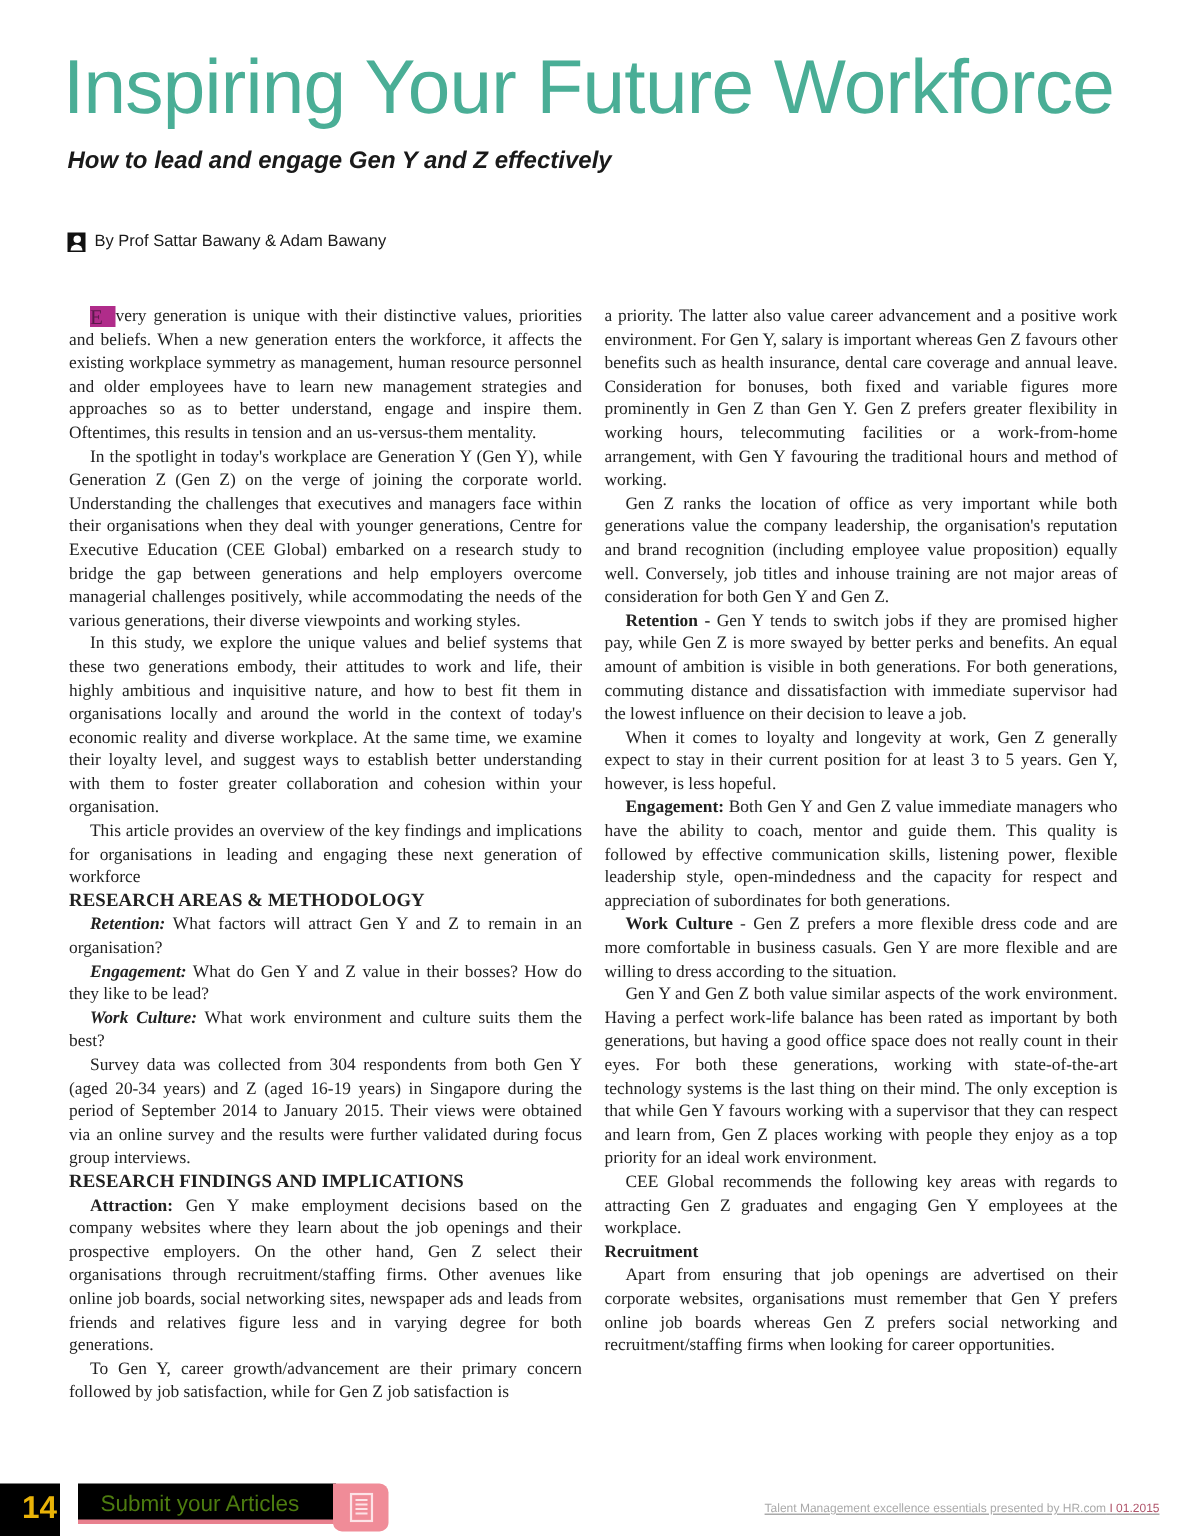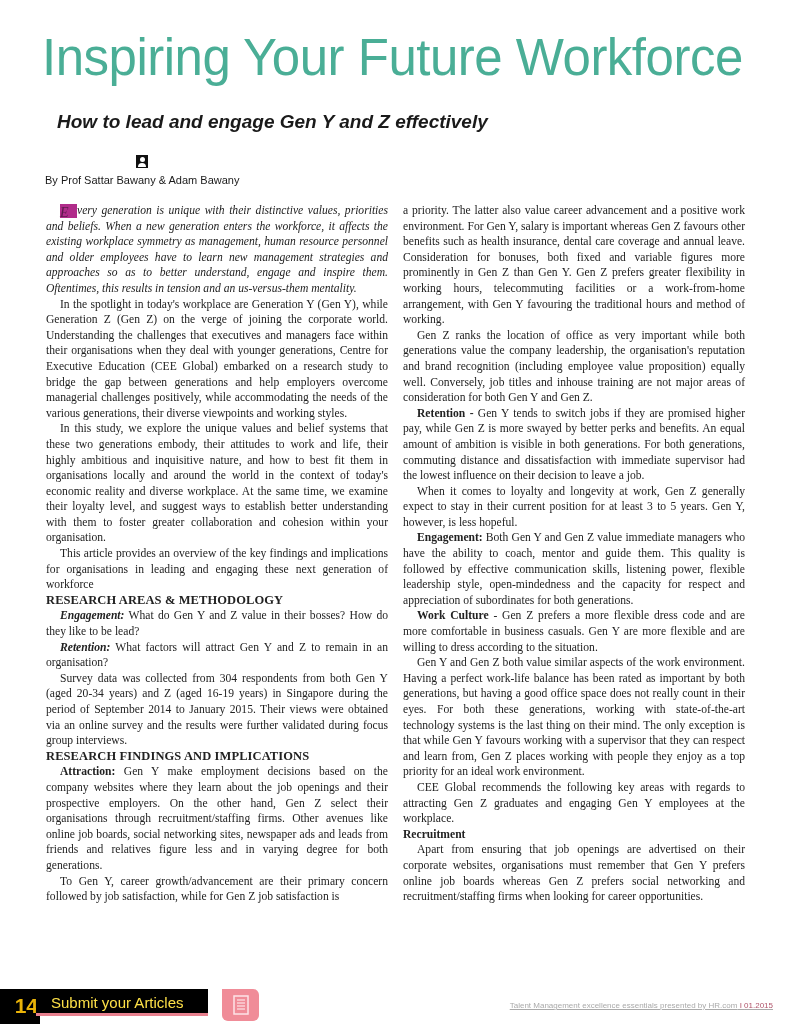--- a/index.html
+++ b/index.html
@@ -6,26 +6,26 @@
     body { width: 791px; height: 1024px; position: relative; overflow: hidden; }
     .title {
       position: absolute; left: 42px; top: 28px;
       font-family: "Liberation Sans", sans-serif;
       font-size: 51px; color: #4aae96; letter-spacing: -0.5px;
       font-weight: normal; margin: 0; white-space: nowrap; text-align: center;
     }
     .subtitle {
       position: absolute; left: 45px; top: 99px;
       font-family: "Liberation Sans", sans-serif;
-      font-style: italic; font-size: 19px; color: #1a1a1a; margin: 12px; white-space: nowrap;
+      font-style: italic; font-size: 16px; color: #1a1a1a; margin: 0; white-space: nowrap;
     }
     .byline {
       position: absolute; left: 45px; top: 155px;
-      display: flex; align-items: center; gap: 6px;
-      font-family: "Liberation Sans", sans-serif; font-size: 11px; color: #1a1a1a; flex-direction: column;
+      display: flex; align-items: flex-start; gap: 6px;
+      font-family: "Liberation Sans", sans-serif; font-size: 11px; color: #1a1a1a;
     }
     .author-icon {
       width: 12px; height: 13px; background: #111; position: relative; display: inline-block;
     }
     .author-icon::before {
       content: ""; position: absolute; left: 3.5px; top: 2px; width: 5px; height: 5px;
       border-radius: 50%; background: #fff;
     }
     .author-icon::after {
       content: ""; position: absolute; left: 2px; top: 7.5px; width: 8px; height: 4px;
@@ -48,29 +48,29 @@
       margin: 0; font-family: "Liberation Serif", serif; font-size: 11.6px;
       line-height: 15.6px; font-weight: bold; text-indent: 0;
     }
     .lead-bold { font-weight: bold; }
     .lead-bi { font-weight: bold; font-style: italic; }
     .dropcap {
       display: inline-block; background: #b02c8a; color: #5a1a4a;
       width: 17px; height: 14px; line-height: 17px; font-size: 14px;
       text-indent: 0; vertical-align: top; margin-top: 1px;
     }
-    .dropcap-wrap { text-indent: 14px; font-style: italic; }
+    .dropcap-wrap { text-indent: 14px; }
     .footer-page {
       position: absolute; left: 0; top: 989px; width: 40px; height: 35px;
       background: #000; color: #eab308; font-family: "Liberation Sans", sans-serif;
       font-weight: bold; font-size: 21px; line-height: 34px; text-align: right; padding-right: 2px; box-sizing: border-box;
     }
     .footer-submit {
-      position: absolute; left: 36px; top: 989px; width: 172px; height: 27px;
-      background: #000; color: #fde047; font-family: "Liberation Sans", sans-serif;
+      position: absolute; left: 52px; top: 989px; width: 172px; height: 27px;
+      background: #000; color: #4d7c0f; font-family: "Liberation Sans", sans-serif;
       font-size: 15px; line-height: 27px; padding-left: 15px; box-sizing: border-box;
       border-bottom: 3px solid #e8808e;
     }
     .footer-doc {
       position: absolute; left: 222px; top: 989px; width: 37px; height: 32px;
       background: #f08c98; border-radius: 0 6px 6px 6px;
       display: flex; align-items: center; justify-content: center;
     }
     .footer-tagline {
       position: absolute; right: 18px; top: 1001px;
@@ -89,22 +89,23 @@
   <span class="author-icon"></span>
   <span>By Prof Sattar Bawany &amp; Adam Bawany</span>
 </div>
 
 <div class="col col-left">
   <p class="dropcap-wrap"><span class="dropcap">E</span><span>very generation is unique with their distinctive values, priorities and beliefs. When a new generation enters the workforce, it affects the existing workplace symmetry as management, human resource personnel and older employees have to learn new management strategies and approaches so as to better understand, engage and inspire them. Oftentimes, this results in tension and an us-versus-them mentality.</span></p>
   <p>In the spotlight in today's workplace are Generation Y (Gen Y), while Generation Z (Gen Z) on the verge of joining the corporate world. Understanding the challenges that executives and managers face within their organisations when they deal with younger generations, Centre for Executive Education (CEE Global) embarked on a research study to bridge the gap between generations and help employers overcome managerial challenges positively, while accommodating the needs of the various generations, their diverse viewpoints and working styles.</p>
   <p>In this study, we explore the unique values and belief systems that these two generations embody, their attitudes to work and life, their highly ambitious and inquisitive nature, and how to best fit them in organisations locally and around the world in the context of today's economic reality and diverse workplace. At the same time, we examine their loyalty level, and suggest ways to establish better understanding with them to foster greater collaboration and cohesion within your organisation.</p>
   <p>This article provides an overview of the key findings and implications for organisations in leading and engaging these next generation of workforce</p>
   <h3>RESEARCH AREAS &amp; METHODOLOGY</h3>
+  <p><span class="lead-bi">Retention:</span><span> What factors will attract Gen Y and Z to remain in an organisation?</span></p>
   <p><span class="lead-bi">Engagement:</span><span> What do Gen Y and Z value in their bosses? How do they like to be lead?</span></p>
-  <p><span class="lead-bi">Retention:</span><span> What factors will attract Gen Y and Z to remain in an organisation?</span></p>
+  <p><span class="lead-bi">Work Culture:</span><span> What work environment and culture suits them the best?</span></p>
   <p>Survey data was collected from 304 respondents from both Gen Y (aged 20-34 years) and Z (aged 16-19 years) in Singapore during the period of September 2014 to January 2015. Their views were obtained via an online survey and the results were further validated during focus group interviews.</p>
   <h3>RESEARCH FINDINGS AND IMPLICATIONS</h3>
   <p><span class="lead-bold">Attraction:</span><span> Gen Y make employment decisions based on the company websites where they learn about the job openings and their prospective employers. On the other hand, Gen Z select their organisations through recruitment/staffing firms. Other avenues like online job boards, social networking sites, newspaper ads and leads from friends and relatives figure less and in varying degree for both generations.</span></p>
   <p>To Gen Y, career growth/advancement are their primary concern followed by job satisfaction, while for Gen Z job satisfaction is</p>
 </div>
 
 <div class="col col-right">
   <p class="noindent">a priority. The latter also value career advancement and a positive work environment. For Gen Y, salary is important whereas Gen Z favours other benefits such as health insurance, dental care coverage and annual leave. Consideration for bonuses, both fixed and variable figures more prominently in Gen Z than Gen Y. Gen Z prefers greater flexibility in working hours, telecommuting facilities or a work-from-home arrangement, with Gen Y favouring the traditional hours and method of working.</p>
   <p>Gen Z ranks the location of office as very important while both generations value the company leadership, the organisation's reputation and brand recognition (including employee value proposition) equally well. Conversely, job titles and inhouse training are not major areas of consideration for both Gen Y and Gen Z.</p>
   <p><span class="lead-bold">Retention -</span><span>  Gen Y tends to switch jobs if they are promised higher pay, while Gen Z is more swayed by better perks and benefits. An equal amount of ambition is visible in both generations. For both generations, commuting distance and dissatisfaction with immediate supervisor had the lowest influence on their decision to leave a job.</span></p>

